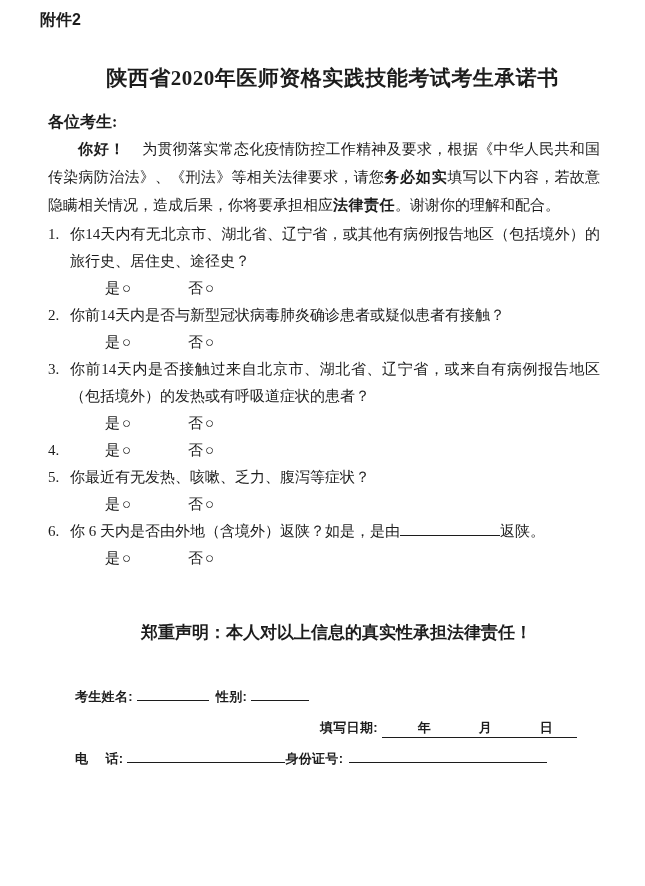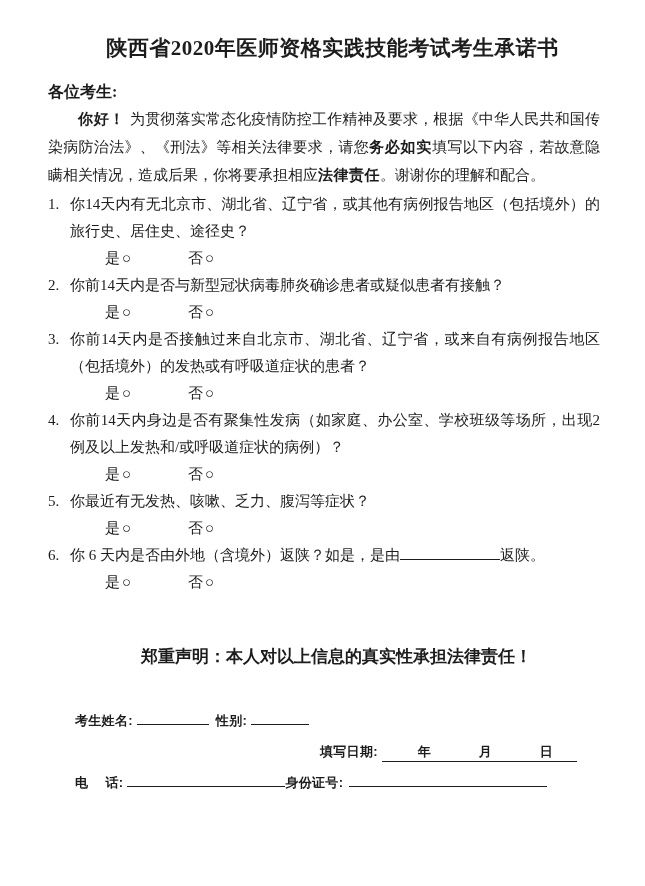--- a/index.html
+++ b/index.html
@@ -16,21 +16,21 @@
   }
   .title {
     margin-top:35px; text-align:center;
     font-family:"Liberation Serif", serif;
     font-weight:bold; font-size:21px; line-height:26px; letter-spacing:0.5px;padding-left:20px;
   }
   .content { margin:0 45px 0 48px; font-size:15px; }
   .salutation { margin-top:21px; font-weight:bold; font-size:16px; line-height:20px; }
   .intro { margin-top:3px; line-height:28px; text-align:justify; text-indent:2em; }
   .intro b { letter-spacing:0.5px; }
-  .intro .greet { margin-right:5px; }
+  .intro .greet { margin-right:17px; }
   .questions { margin-top:2px; line-height:27px; }
   .q { display:flex; }
   .q-num { width:22px; flex:none; }
   .q-body { flex:1; min-width:0; }
   .q-text { text-align:justify; }
   .answers { padding-left:35px; display:flex; }
   .ans { cursor:default; }
   .ans + .ans { margin-left:57px; }
   .circle { margin-left:2px; }
   .blank {
@@ -60,20 +60,21 @@
     width:195px; margin-left:4px;
     display:inline-flex; justify-content:space-around; align-items:flex-end;
     padding-left:12px;
   }
 </style>
 </head>
 <body>
 
 <div class="page">
 
+  <div class="attach">附件2</div>
 
   <div class="title">陕西省2020年医师资格实践技能考试考生承诺书</div>
 
   <div class="content">
 
     <div class="salutation">各位考生:</div>
 
     <p class="intro"><b class="greet">你好！</b><span>为贯彻落实常态化疫情防控工作精神及要求，根据《中华人民共和国传染病防治法》、《刑法》等相关法律要求，请您</span><b>务必如实</b><span>填写以下内容，若故意隐瞒相关情况，造成后果，你将要承担相应</span><b>法律责任</b><span>。谢谢你的理解和配合。</span></p>
 
     <div class="questions">
@@ -107,21 +108,20 @@
           <div class="answers">
             <span class="ans"><span>是</span><span class="circle">○</span></span>
             <span class="ans"><span>否</span><span class="circle">○</span></span>
           </div>
         </div>
       </div>
 
       <div class="q">
         <span class="q-num">4.</span>
         <div class="q-body">
-          <div class="q-text">你前14天内身边是否有聚集性发病（如家庭、办公室、学校班级等场所，出现2例及以上发热和/或呼吸道症状的病例）？</div>
           <div class="answers">
             <span class="ans"><span>是</span><span class="circle">○</span></span>
             <span class="ans"><span>否</span><span class="circle">○</span></span>
           </div>
         </div>
       </div>
 
       <div class="q">
         <span class="q-num">5.</span>
         <div class="q-body">

